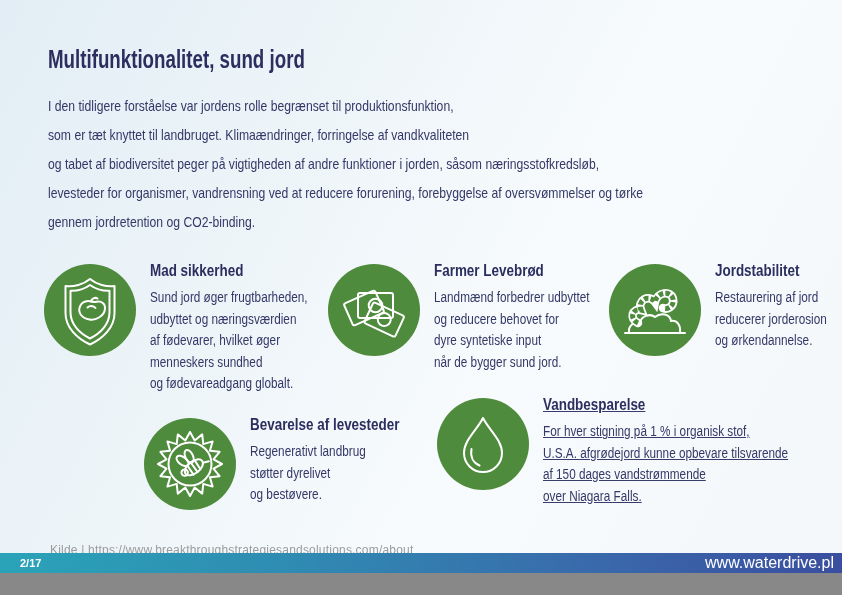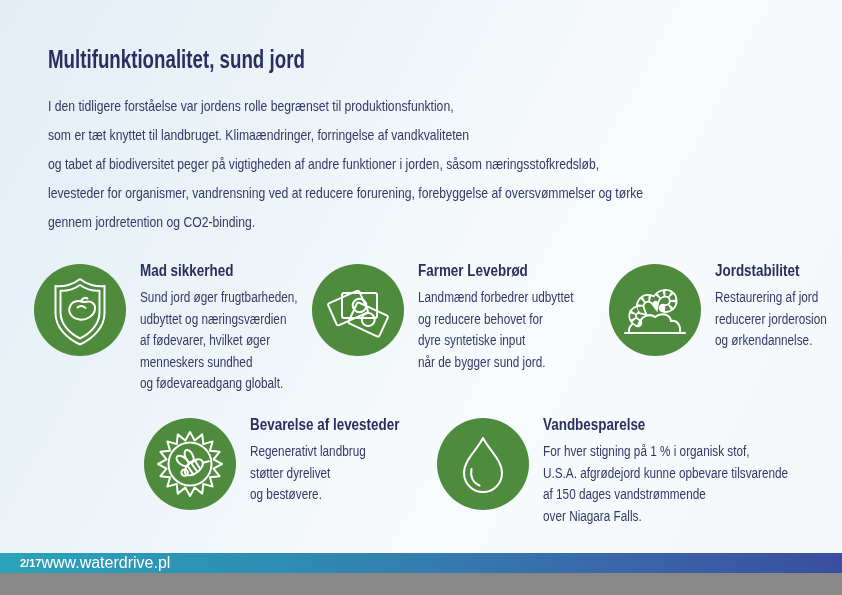--- a/index.html
+++ b/index.html
@@ -30,21 +30,21 @@
   }
   .ftitle{font-size:16px;font-weight:bold;color:#2b2e5e;line-height:20px;margin-bottom:6px;}
   .fline{font-size:14px;line-height:21.5px;color:#343867;}
   .source{
     position:absolute;left:50px;top:543px;
     font-size:12px;color:#9b9b9b;letter-spacing:0.2px;white-space:nowrap;
   }
   .bottom-bar{
     position:absolute;left:0;right:0;bottom:0;height:20px;
     background:linear-gradient(90deg,#2aa3b8 0%,#2f8bb2 35%,#3a68ab 72%,#3a4e9f 100%);
-    display:flex;align-items:center;
+    display:flex;align-items:center;justify-content:space-between;
     box-sizing:border-box;padding:0 8px 0 20px;color:#fff;
   }
   .page-num{font-size:11px;font-weight:bold;}
   .website{font-size:16px;}
   .glyph{stroke:#fff;fill:none;stroke-width:2;stroke-linecap:round;stroke-linejoin:round;}
 </style>
 </head>
 <body>
 
 <div class="page">
@@ -52,21 +52,21 @@
   <div class="title">Multifunktionalitet, sund jord</div>
 
   <div class="intro">
     <div>I den tidligere forståelse var jordens rolle begrænset til produktionsfunktion,</div>
     <div>som er tæt knyttet til landbruget. Klimaændringer, forringelse af vandkvaliteten</div>
     <div>og tabet af biodiversitet peger på vigtigheden af andre funktioner i jorden, såsom næringsstofkredsløb,</div>
     <div>levesteder for organismer, vandrensning ved at reducere forurening, forebyggelse af oversvømmelser og tørke</div>
     <div>gennem jordretention og CO2-binding.</div>
   </div>
 
-  <div class="feature" style="left:34px;top:264px;">
+  <div class="feature" style="left:44px;top:264px;">
     <div class="icon-circle">
       <svg viewBox="0 0 92 92">
         <g class="glyph">
           <path d="M46 15 C39.5 20.5 29.5 23 21.5 22 L21.5 49 C21.5 63.5 33 74.5 46 80.5 C59 74.5 70.5 63.5 70.5 49 L70.5 22 C62.5 23 52.5 20.5 46 15 Z"></path>
           <path d="M46 21 C40.5 25 33 27 26.5 26.8 L26.5 48.5 C26.5 60.5 36 69.5 46 74.5 C56 69.5 65.5 60.5 65.5 48.5 L65.5 26.8 C59 27 51.5 25 46 21 Z"></path>
           <path d="M37 51 C33 45 36.5 37.5 44 37 C47 36.8 49 38.6 52.5 37.8 C57.5 36.6 61.5 40 61 44.8 C60.3 52 52 56.5 45.5 55.5 C41.5 54.9 39 53.5 37 51 Z"></path>
           <path d="M47 37.5 C47.5 34.5 51 33 53.5 34.5"></path>
           <path d="M43.5 43.5 C45.5 41.5 49.5 41.5 51.5 44"></path>
         </g>
       </svg>
@@ -74,21 +74,21 @@
     <div class="ftext">
       <div class="ftitle">Mad sikkerhed</div>
       <div class="fline">Sund jord øger frugtbarheden,</div>
       <div class="fline">udbyttet og næringsværdien</div>
       <div class="fline">af fødevarer, hvilket øger</div>
       <div class="fline">menneskers sundhed</div>
       <div class="fline">og fødevareadgang globalt.</div>
     </div>
   </div>
 
-  <div class="feature" style="left:312px;top:264px;">
+  <div class="feature" style="left:328px;top:264px;">
     <div class="icon-circle">
       <svg viewBox="0 0 92 92">
         <g class="glyph" stroke-width="2.1">
           <g transform="rotate(-24 36 44)">
               <rect x="19" y="32" width="34" height="24" rx="2"></rect>
             </g>
           <g>
               <rect x="30" y="29" width="35" height="25" rx="2"></rect>
               <circle cx="47.5" cy="41.5" r="6.8"></circle>
             </g>
@@ -147,37 +147,38 @@
       </svg>
     </div>
     <div class="ftext">
       <div class="ftitle">Bevarelse af levesteder</div>
       <div class="fline">Regenerativt landbrug</div>
       <div class="fline">støtter dyrelivet</div>
       <div class="fline">og bestøvere.</div>
     </div>
   </div>
 
-  <div class="feature" style="left:437px;top:418px;">
+  <div class="feature" style="left:437px;top:398px;text-decoration:underline;">
     <div class="icon-circle">
       <svg viewBox="0 0 92 92">
         <g class="glyph">
           <path d="M46 20 C40 32 27 42 27 55 A19 19 0 0 0 65 55 C65 42 52 32 46 20 Z"></path>
           <path d="M34.5 51 C33 59 36.5 65 42.5 67.5"></path>
         </g>
       </svg>
     </div>
     <div class="ftext">
       <div class="ftitle">Vandbesparelse</div>
       <div class="fline">For hver stigning på 1 % i organisk stof,</div>
       <div class="fline">U.S.A. afgrødejord kunne opbevare tilsvarende</div>
       <div class="fline">af 150 dages vandstrømmende</div>
       <div class="fline">over Niagara Falls.</div>
     </div>
   </div>
 
+  <div class="source">Kilde | https://www.breakthroughstrategiesandsolutions.com/about</div>
 
   <div class="bottom-bar">
     <span class="page-num">2/17</span>
     <span class="website">www.waterdrive.pl</span>
   </div>
 
 </div>
 
 </body></html>

